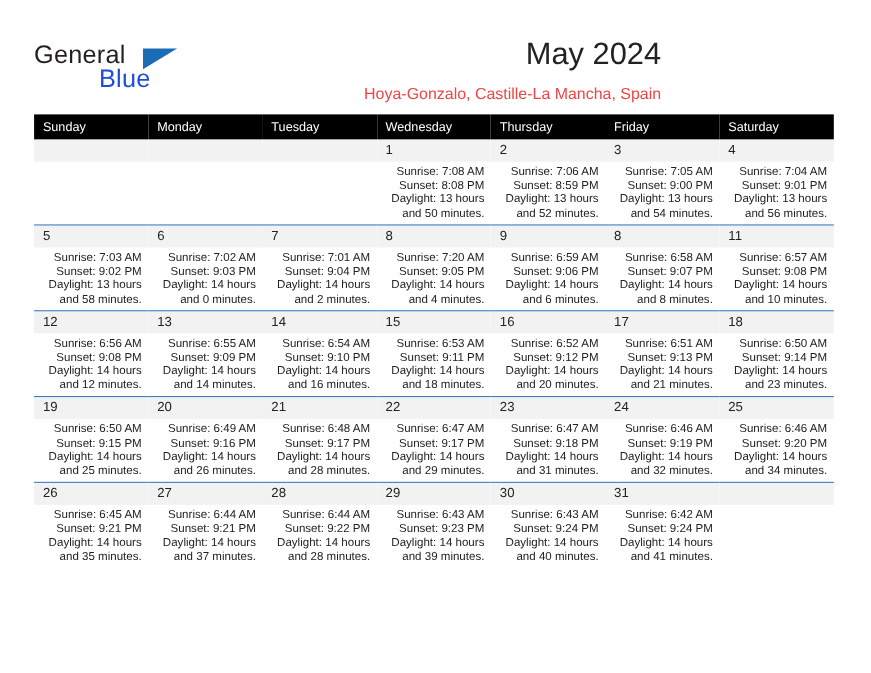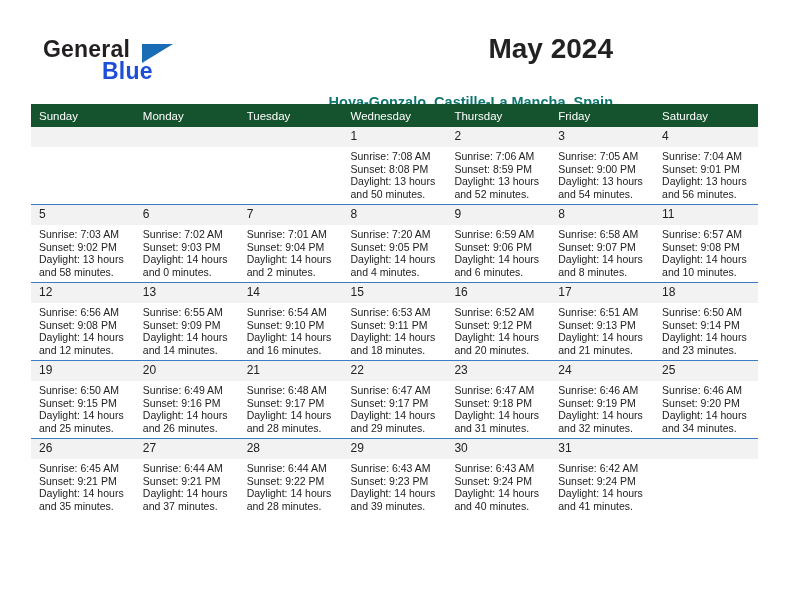--- a/index.html
+++ b/index.html
@@ -17,24 +17,23 @@
   .page {
     position: relative;
     width: 792px;
     height: 612px;
     box-sizing: border-box;
   }
 
   
   .header {
     position: absolute;
-    left: 12px; top: 0;
+    left: 0; top: 0;
     width: 637px;
     height: 100px;
-    font-weight: bold;
   }
   .logo {
     position: absolute;
     left: 31px;
     top: 36px;
     width: 180px;
     height: 52px;
   }
   .logo-general {
     position: absolute;
@@ -69,37 +68,36 @@
     top: 33px;
     font-size: 28px;
     color: #222222;
     white-space: nowrap;
   }
   .subtitle {
     position: absolute;
     right: 36px;
     top: 78px;
     font-size: 14.5px;
-    color: #0f766e;
+    color: #ef4444;
     text-align: left;
     white-space: nowrap;
-    margin-top: 16px;
   }
 
   
   .calendar {
     position: absolute;
     left: 31px;
     top: 104px;
     width: 727px;
     border-collapse: collapse;
     table-layout: fixed;
   }
   .calendar th {
-    background: #14532d;
+    background: #000000;
     color: #ffffff;
     font-size: 11.5px;
     font-weight: normal;
     text-align: left;
     padding: 5px 0 5px 8px;
     height: 13px;
     border: none;
   }
   .calendar td {
     width: 103.85px;
@@ -124,20 +122,21 @@
   }
   td.empty .daynum {
     color: transparent;
   }
   .info {
     display: block;
     padding: 3px 6px 0 8px;
     font-size: 10.5px;
     line-height: 12.6px;
     color: #222222;
+    text-align: right;
   }
   .info span {
     display: block;
     white-space: nowrap;
   }
 </style>
 </head>
 <body>
 
 <div class="page">

